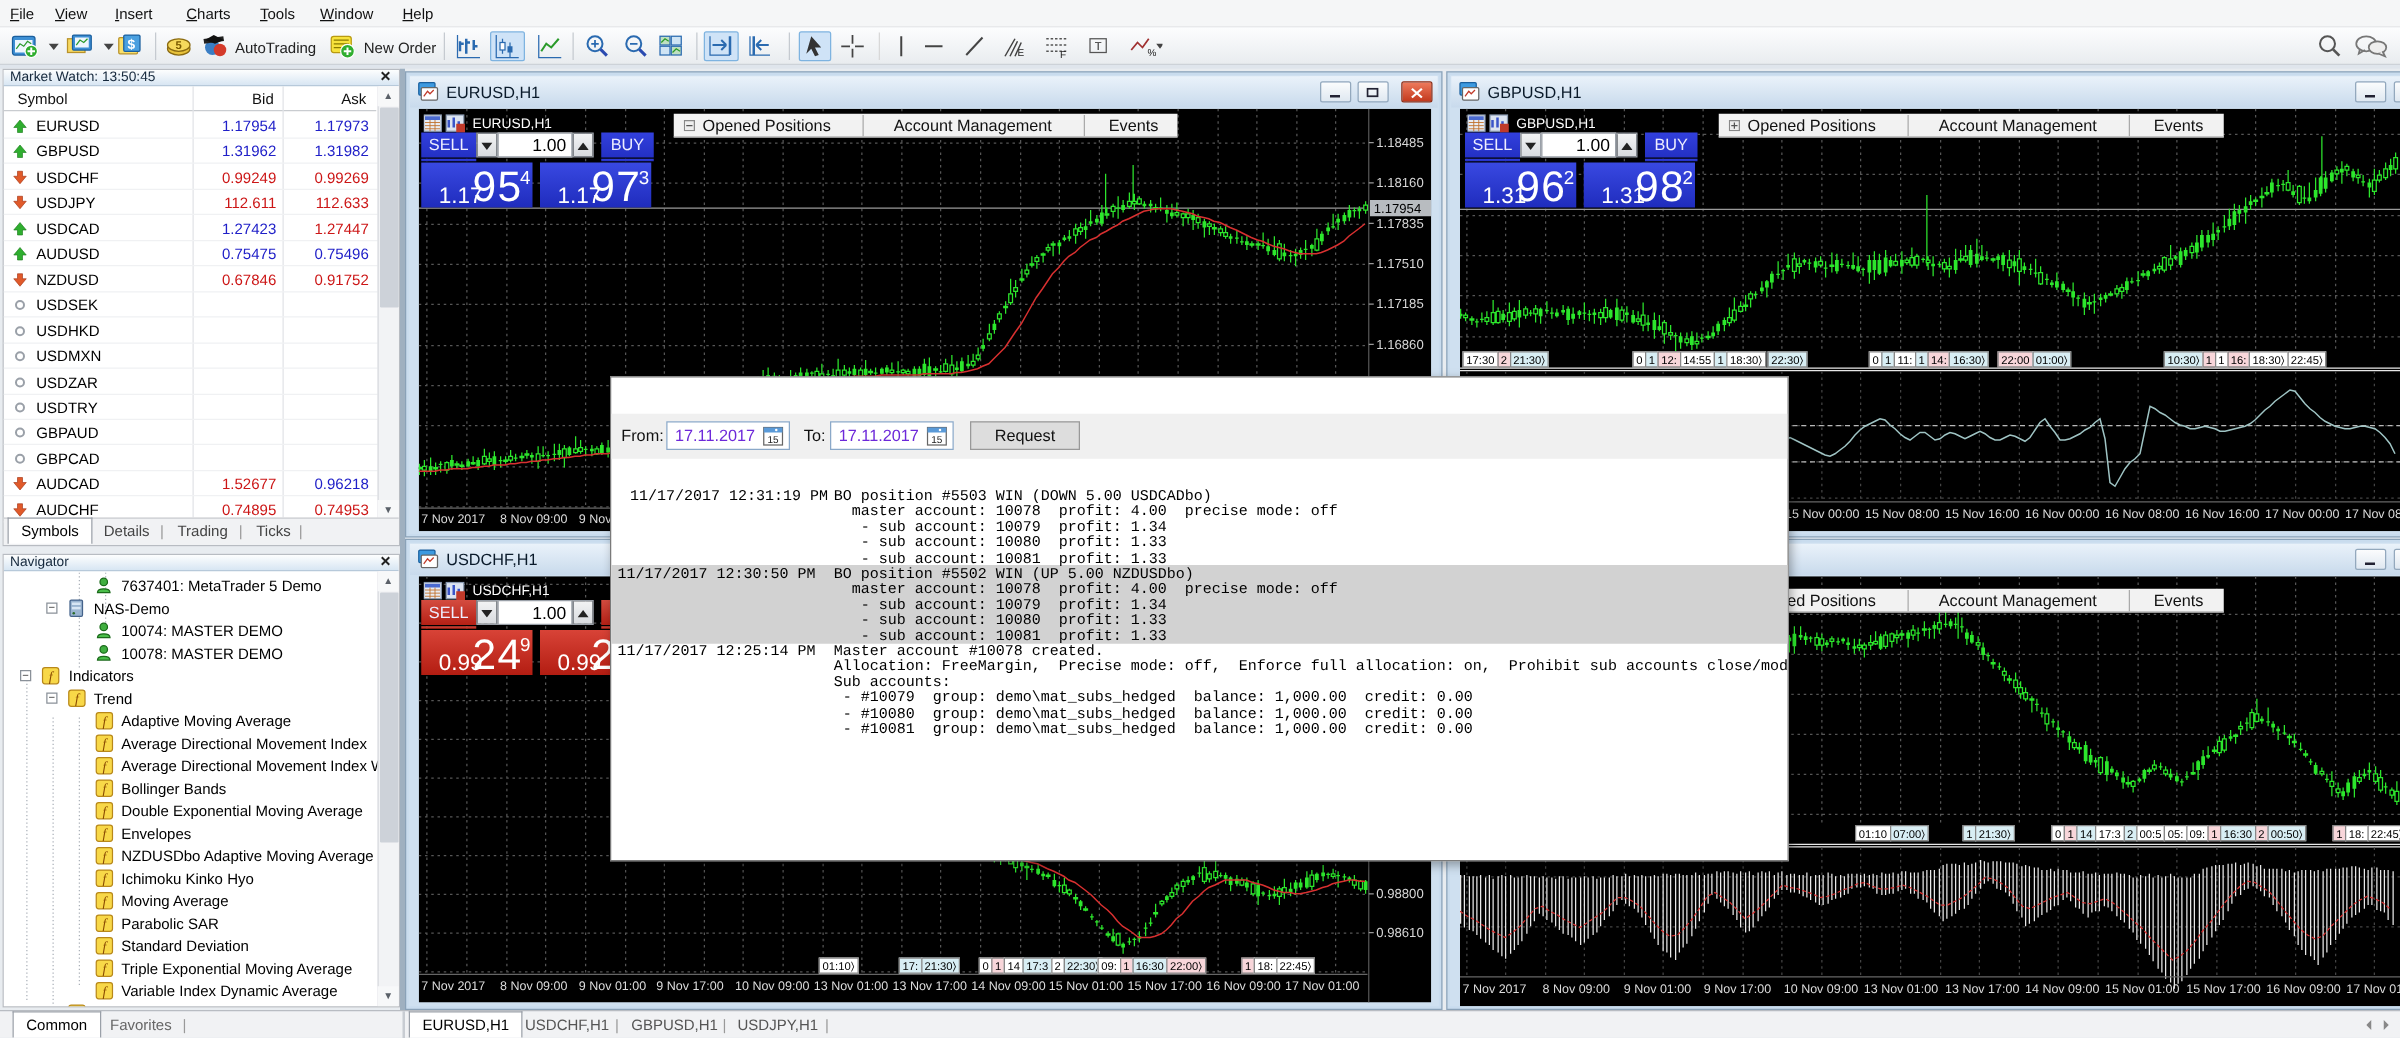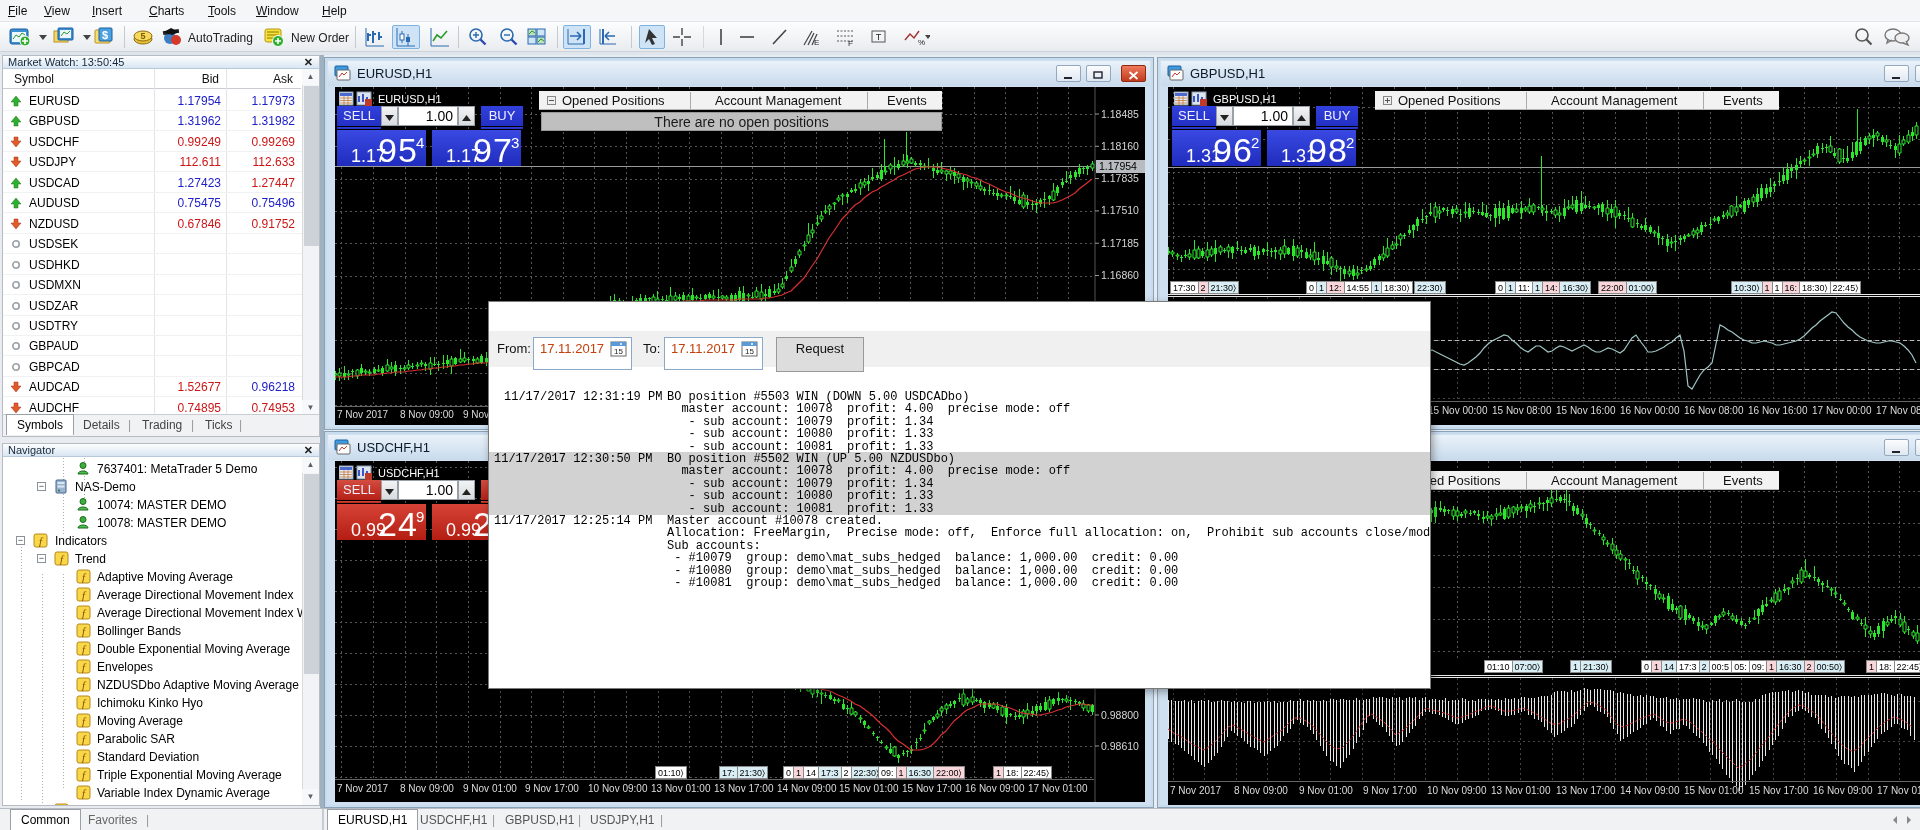--- a/index.html
+++ b/index.html
@@ -54,22 +54,22 @@
 .ctab{position:absolute;top:2px}
 .ctabdiv{position:absolute;top:1px;width:1px;height:17px;background:#aaa}
 .noopen{position:absolute;background:#bfbfbf;color:#1a1a1a;font-size:14px;text-align:center;border:1px solid #999}
 .tagrow{position:absolute;height:13px;font-size:9px;color:#000;white-space:nowrap}
 .tag{display:inline-block;height:13px;line-height:12px;padding:0 2px;background:#fff;border:1px solid #888;margin-right:-1px}
 .tagb{background:#d8eef4}
 .tagp{background:#f8d6da}
 #dlg{left:488px;top:301px;width:943px;height:388px;background:#fff;border:1px solid #7a7a7a;box-shadow:2px 3px 8px rgba(0,0,0,.35)}
 .dtitle{position:absolute;left:0;top:0;right:0;height:29px;background:#fff;color:#707070;font-size:13px}
 .dbar{position:absolute;left:0;top:29px;right:0;height:36px;background:#f0f0f0;font-size:13px;color:#111}
-.dfield{position:absolute;top:6px;width:99px;height:33px;background:#fff;border:1px solid #8aa8c8;font-size:13px;color:#c2410c;padding:3px 0 0 6px}
-.dbtnr{position:absolute;top:6px;width:88px;height:35px;background:#ddd;border:1px solid #999;text-align:center;padding-top:3px}
+.dfield{position:absolute;top:6px;width:99px;height:23px;background:#fff;border:1px solid #8aa8c8;font-size:13px;color:#6d28d9;padding:3px 0 0 6px}
+.dbtnr{position:absolute;top:6px;width:88px;height:23px;background:#ddd;border:1px solid #999;text-align:center;padding-top:3px}
 .dhead{position:absolute;left:0;top:65px;right:0;height:22px;background:#fdfdfd;border-bottom:1px solid #d0d0d0;font-size:13px;color:#222}
 .dmono{position:absolute;font-family:"Liberation Mono",monospace;font-size:12px;line-height:12.4px;color:#000;white-space:pre}
 #botbar{left:0;top:808px;width:1920px;height:22px;background:#f1f2f4;border-top:1px solid #b8bcc2;font-size:12px;color:#333}
 </style></head><body>
 <div class="ab" id="menubar">
     <span style="position:absolute;left:8px;top:4px;padding:0"><u>F</u>ile</span>
     <span style="position:absolute;left:44px;top:4px;padding:0"><u>V</u>iew</span>
     <span style="position:absolute;left:92px;top:4px;padding:0"><u>I</u>nsert</span>
     <span style="position:absolute;left:149px;top:4px;padding:0"><u>C</u>harts</span>
     <span style="position:absolute;left:208px;top:4px;padding:0"><u>T</u>ools</span>
@@ -577,21 +577,20 @@
       <svg class="ab" style="left:8px;top:5px" width="9" height="9">
         <rect x="0.5" y="0.5" width="8" height="8" fill="#eee" stroke="#888"></rect>
         <path d="M2 4.5h5" stroke="#555"></path>
       </svg>
       <span class="ctab" style="left:23px">Opened Positions</span>
       <span class="ctabdiv" style="left:151px"></span>
       <span class="ctab" style="left:176px">Account Management</span>
       <span class="ctabdiv" style="left:328px"></span>
       <span class="ctab" style="left:348px">Events</span>
     </div>
-    <div class="noopen" style="left:216px;top:54px;width:401px;height:19px;line-height:18px">There are no open positions</div>
     <svg class="ab" style="left:14px;top:33px" width="34" height="16">
       <rect x="0" y="1" width="14" height="13" fill="#e8ecf2" stroke="#8a9ab0"></rect>
       <rect x="1" y="2" width="12" height="3" fill="#4a6ad0"></rect>
       <path d="M1 7h12M1 9.5h12M1 12h12M5 5v9M9 5v9" stroke="#c0702a" stroke-width="0.7"></path>
       <rect x="18" y="1" width="14" height="13" fill="#dce4f0" stroke="#8a9ab0"></rect>
       <path d="M20 11V5m4 6V3m4 8V6" stroke="#3a55c8" stroke-width="2"></path>
       <rect x="26" y="8" width="7" height="7" fill="#c03a2a"></rect>
     </svg>
     <div class="octext" style="left:53px;top:35px">EURUSD,H1</div>
     <div class="ocsell" style="left:12px;top:48px;width:44px;height:20px;line-height:20px">SELL</div>

